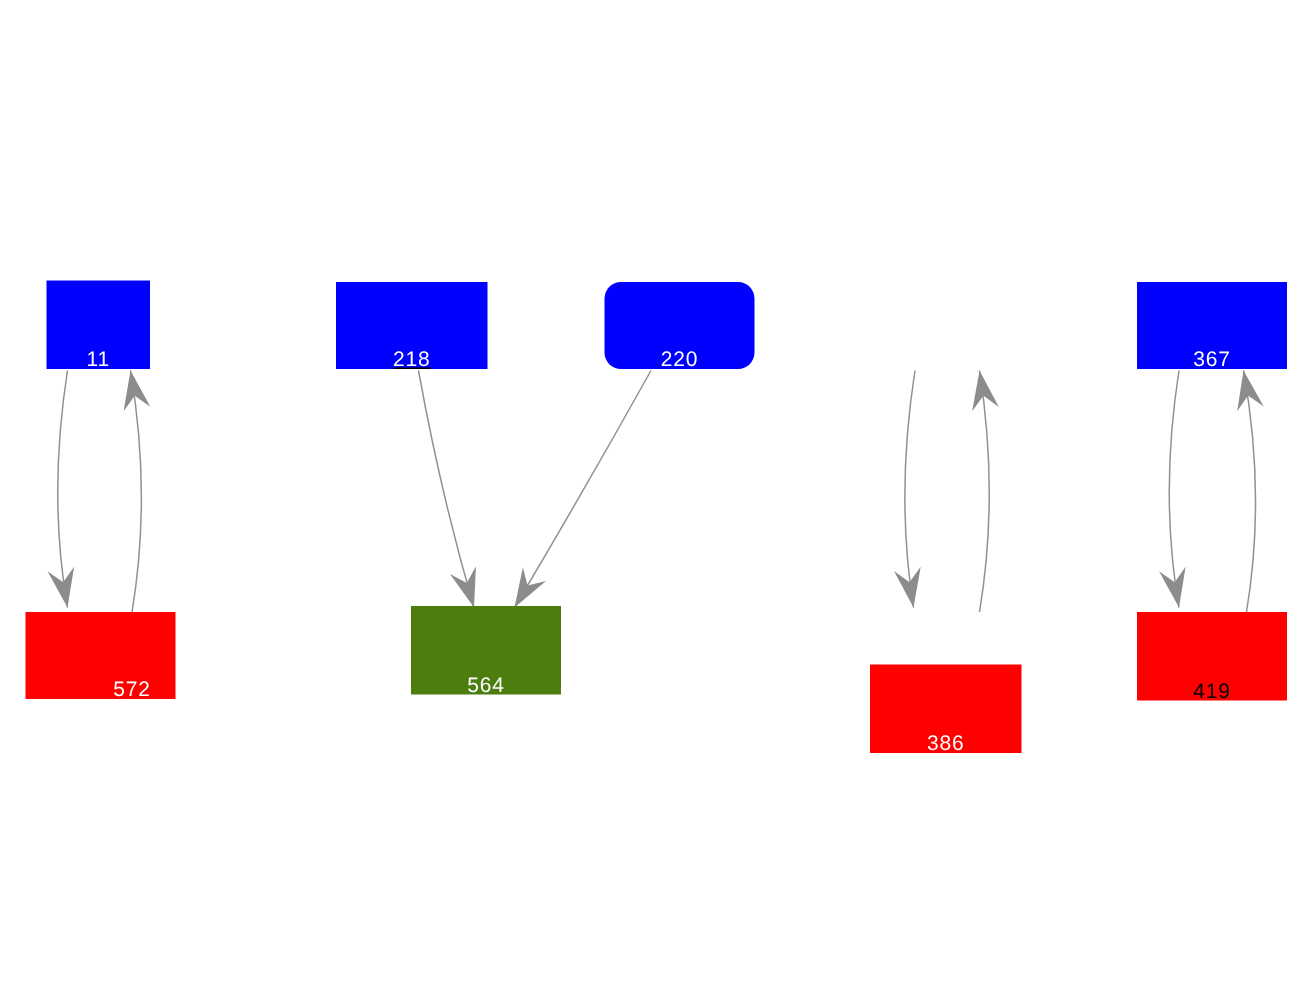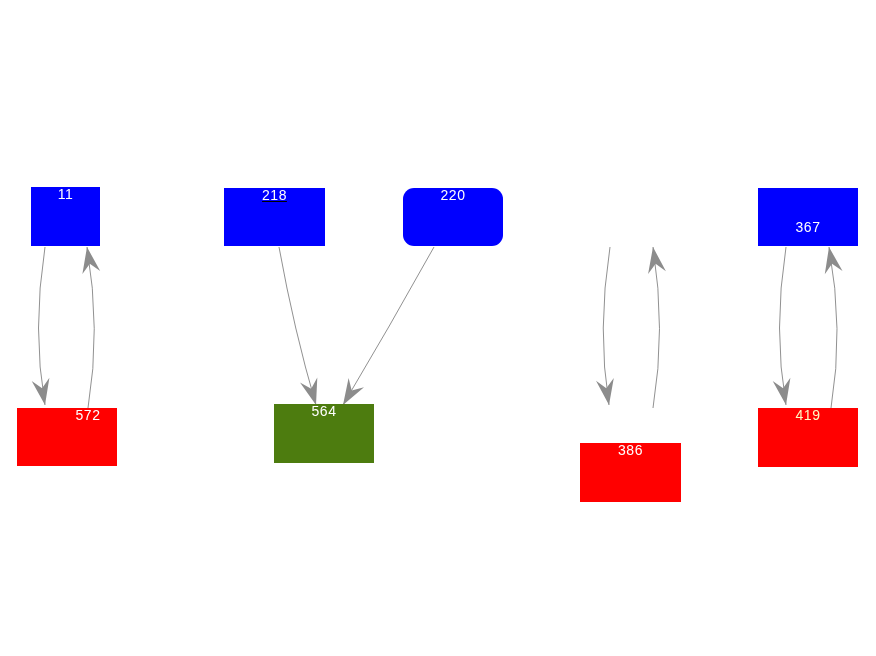--- a/index.html
+++ b/index.html
@@ -19,21 +19,21 @@
     position: absolute;
     left: 0;
     top: 0;
     width: 876px;
     height: 656px;
     pointer-events: none;
   }
   .node {
     position: absolute;
     display: flex;
-    align-items: flex-start;
+    align-items: flex-end;
     justify-content: center;
   }
   .node-label {
     color: #ffffff;
     font-size: 14px;
     line-height: 1;
     letter-spacing: 0.5px;
   }
 </style>
 </head>
@@ -74,15 +74,15 @@
   <div class="node" style="left: 17px; top: 408px; width: 100px; height: 58px; background: rgb(255, 0, 0);">
     <span class="node-label" style="color: rgb(255, 255, 255); margin-left: 42px;">572</span>
   </div>
   <div class="node" style="left: 274px; top: 404px; width: 100px; height: 59px; background: #4d7c0f;">
     <span class="node-label" style="color: rgb(255, 255, 255);">564</span>
   </div>
   <div class="node" style="left: 580px; top: 408px; width: 101px; height: 59px; background: rgb(255, 0, 0); margin-top: 35px;">
     <span class="node-label" style="color: rgb(255, 255, 255);">386</span>
   </div>
   <div class="node" style="left: 758px; top: 408px; width: 100px; height: 59px; background: rgb(255, 0, 0);">
-    <span class="node-label" style="color: #fef9c3;">419</span>
+    <span class="node-label" style="color: #000000;">419</span>
   </div>
 </div>
 
 </body></html>

